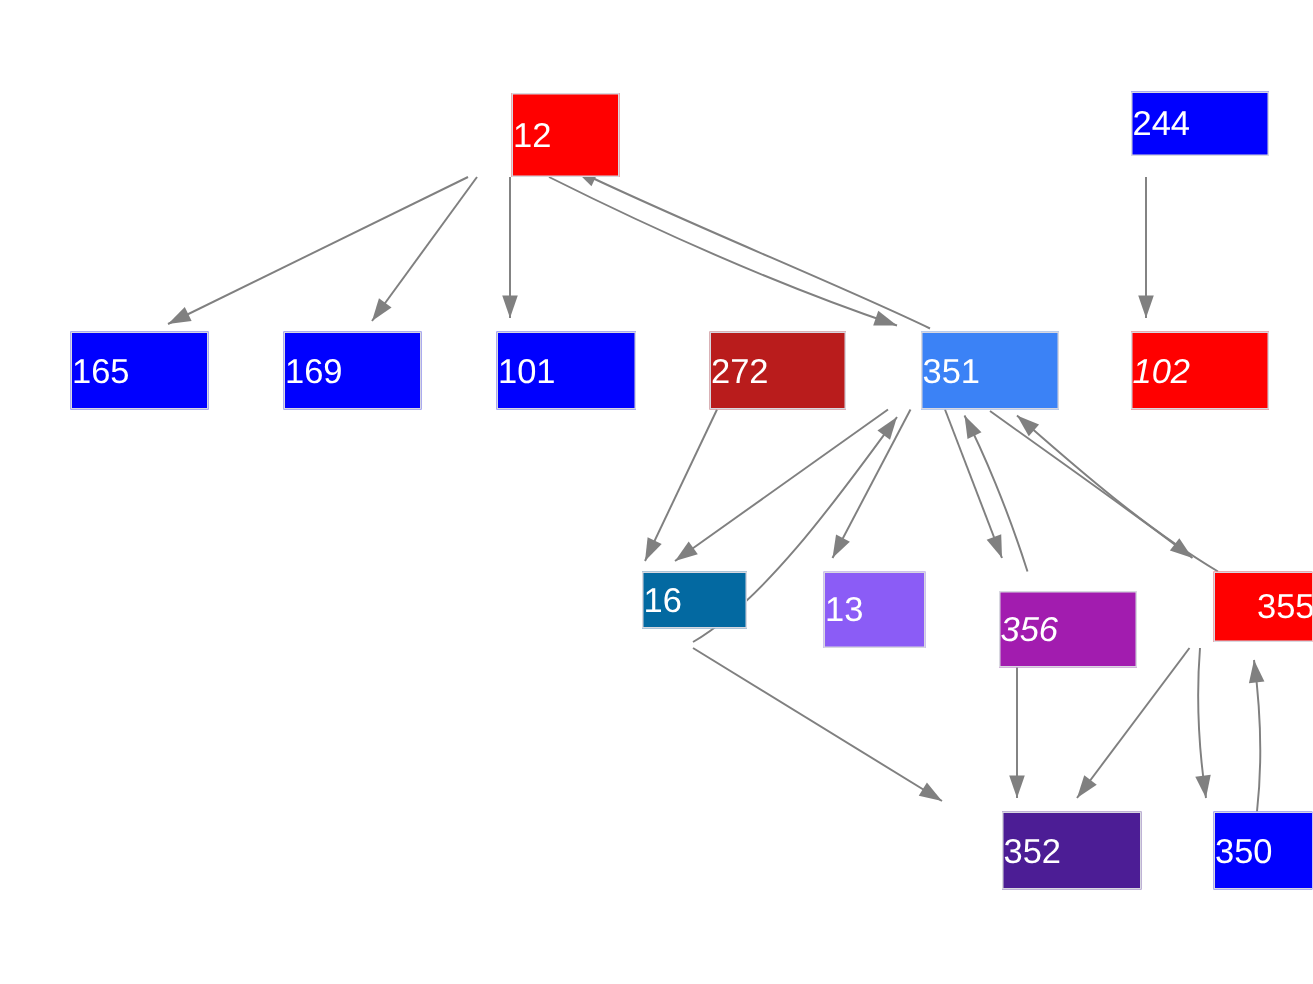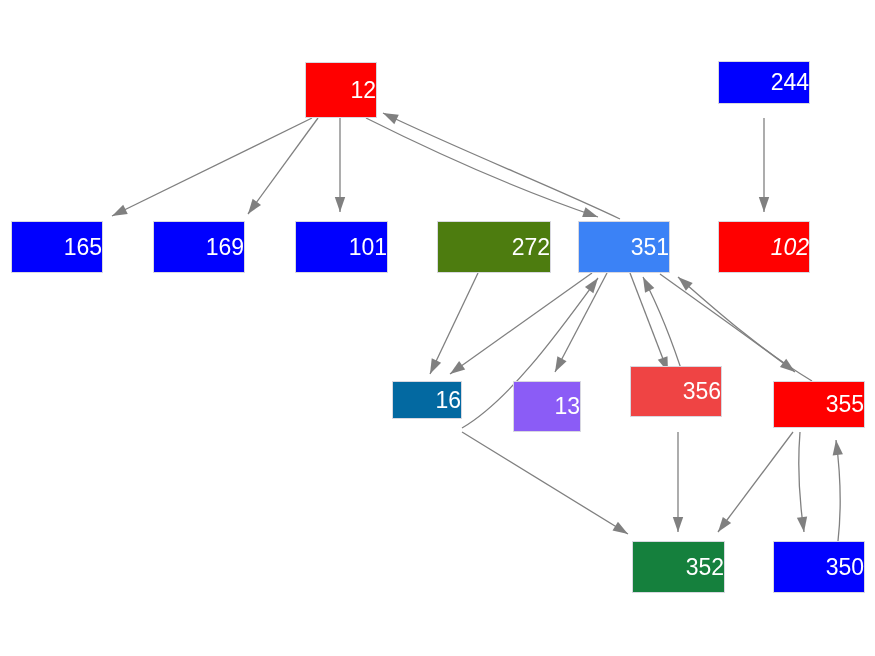--- a/index.html
+++ b/index.html
@@ -23,30 +23,31 @@
     left: 0;
     top: 0;
     width: 875px;
     height: 656px;
   }
   .graph-node {
     position: absolute;
     box-sizing: border-box;
     display: flex;
     align-items: center;
-    justify-content: flex-end;
+    justify-content: flex-start;
     color: #ffffff;
     font-size: 23px;
     font-family: "Liberation Sans", sans-serif;
     font-weight: normal;
     letter-spacing: 0px;
     line-height: 1;
     border: 1px solid #d8d8e0;
     z-index: 2;
     user-select: none;
+    margin-left: 36px;
   }
   .node-label {
     pointer-events: none;
   }
 </style>
 </head>
 <body>
 
 <div id="graph-canvas">
 
@@ -129,51 +130,51 @@
       </g>
     </svg>
 
   <div id="node-layer">
       <div class="graph-node" style="left: 305px; top: 62px; width: 72px; height: 56px; background: rgb(255, 0, 0); border-color: rgb(216, 216, 224); color: rgb(255, 255, 255);">
         <span class="node-label">12</span>
       </div>
       <div class="graph-node" style="left: 718px; top: 61px; width: 92px; height: 43px; background: rgb(0, 0, 255); border-color: rgb(216, 216, 224); color: rgb(255, 255, 255);">
         <span class="node-label">244</span>
       </div>
-      <div class="graph-node" style="left: 11px; top: 221px; width: 92px; height: 52px; background: rgb(0, 0, 255); border-color: rgb(216, 216, 224); color: rgb(255, 255, 255); padding-left: 22px;">
+      <div class="graph-node" style="left: 11px; top: 221px; width: 92px; height: 52px; background: rgb(0, 0, 255); border-color: rgb(216, 216, 224); color: rgb(255, 255, 255);">
         <span class="node-label">165</span>
       </div>
       <div class="graph-node" style="left: 153px; top: 221px; width: 92px; height: 52px; background: rgb(0, 0, 255); border-color: rgb(216, 216, 224); color: rgb(255, 255, 255);">
         <span class="node-label">169</span>
       </div>
       <div class="graph-node" style="left: 295px; top: 221px; width: 93px; height: 52px; background: rgb(0, 0, 255); border-color: rgb(216, 216, 224); color: rgb(255, 255, 255);">
         <span class="node-label">101</span>
       </div>
-      <div class="graph-node" style="left: 437px; top: 221px; width: 114px; height: 52px; background: #4d7c0f; border-color: rgb(216, 216, 224); color: rgb(255, 255, 255);">
+      <div class="graph-node" style="left: 437px; top: 221px; width: 91px; height: 52px; background: #b91c1c; border-color: rgb(216, 216, 224); color: rgb(255, 255, 255);">
         <span class="node-label">272</span>
       </div>
       <div class="graph-node" style="left: 578px; top: 221px; width: 92px; height: 52px; background: #3b82f6; border-color: rgb(216, 216, 224); color: rgb(255, 255, 255);">
         <span class="node-label">351</span>
       </div>
       <div class="graph-node" style="left: 718px; top: 221px; width: 92px; height: 52px; background: rgb(255, 0, 0); border-color: rgb(216, 216, 224); color: rgb(255, 255, 255); font-style: italic;">
         <span class="node-label">102</span>
       </div>
       <div class="graph-node" style="left: 392px; top: 381px; width: 70px; height: 38px; background: #0369a1; border-color: rgb(216, 216, 224); color: rgb(255, 255, 255);">
         <span class="node-label">16</span>
       </div>
       <div class="graph-node" style="left: 513px; top: 381px; width: 68px; height: 51px; background: #8b5cf6; border-color: rgb(216, 216, 224); color: rgb(255, 255, 255);">
         <span class="node-label">13</span>
       </div>
-      <div class="graph-node" style="left: 630px; top: 366px; width: 92px; height: 51px; background: #ef4444; border-color: rgb(216, 216, 224); color: rgb(255, 255, 255);">
+      <div class="graph-node" style="left: 630px; top: 394px; width: 92px; height: 51px; background: #a21caf; border-color: rgb(216, 216, 224); color: rgb(255, 255, 255); font-style: italic;">
         <span class="node-label">356</span>
       </div>
       <div class="graph-node" style="left: 773px; top: 381px; width: 92px; height: 47px; background: rgb(255, 0, 0); border-color: rgb(216, 216, 224); color: rgb(255, 255, 255); padding-left: 28px;">
         <span class="node-label">355</span>
       </div>
-      <div class="graph-node" style="left: 632px; top: 541px; width: 93px; height: 52px; background: #15803d; border-color: rgb(216, 216, 224); color: rgb(255, 255, 255);">
+      <div class="graph-node" style="left: 632px; top: 541px; width: 93px; height: 52px; background: #4c1d95; border-color: rgb(216, 216, 224); color: rgb(255, 255, 255);">
         <span class="node-label">352</span>
       </div>
       <div class="graph-node" style="left: 773px; top: 541px; width: 92px; height: 52px; background: rgb(0, 0, 255); border-color: rgb(216, 216, 224); color: rgb(255, 255, 255);">
         <span class="node-label">350</span>
       </div>
     </div>
 
 </div>
 
 </body></html>

